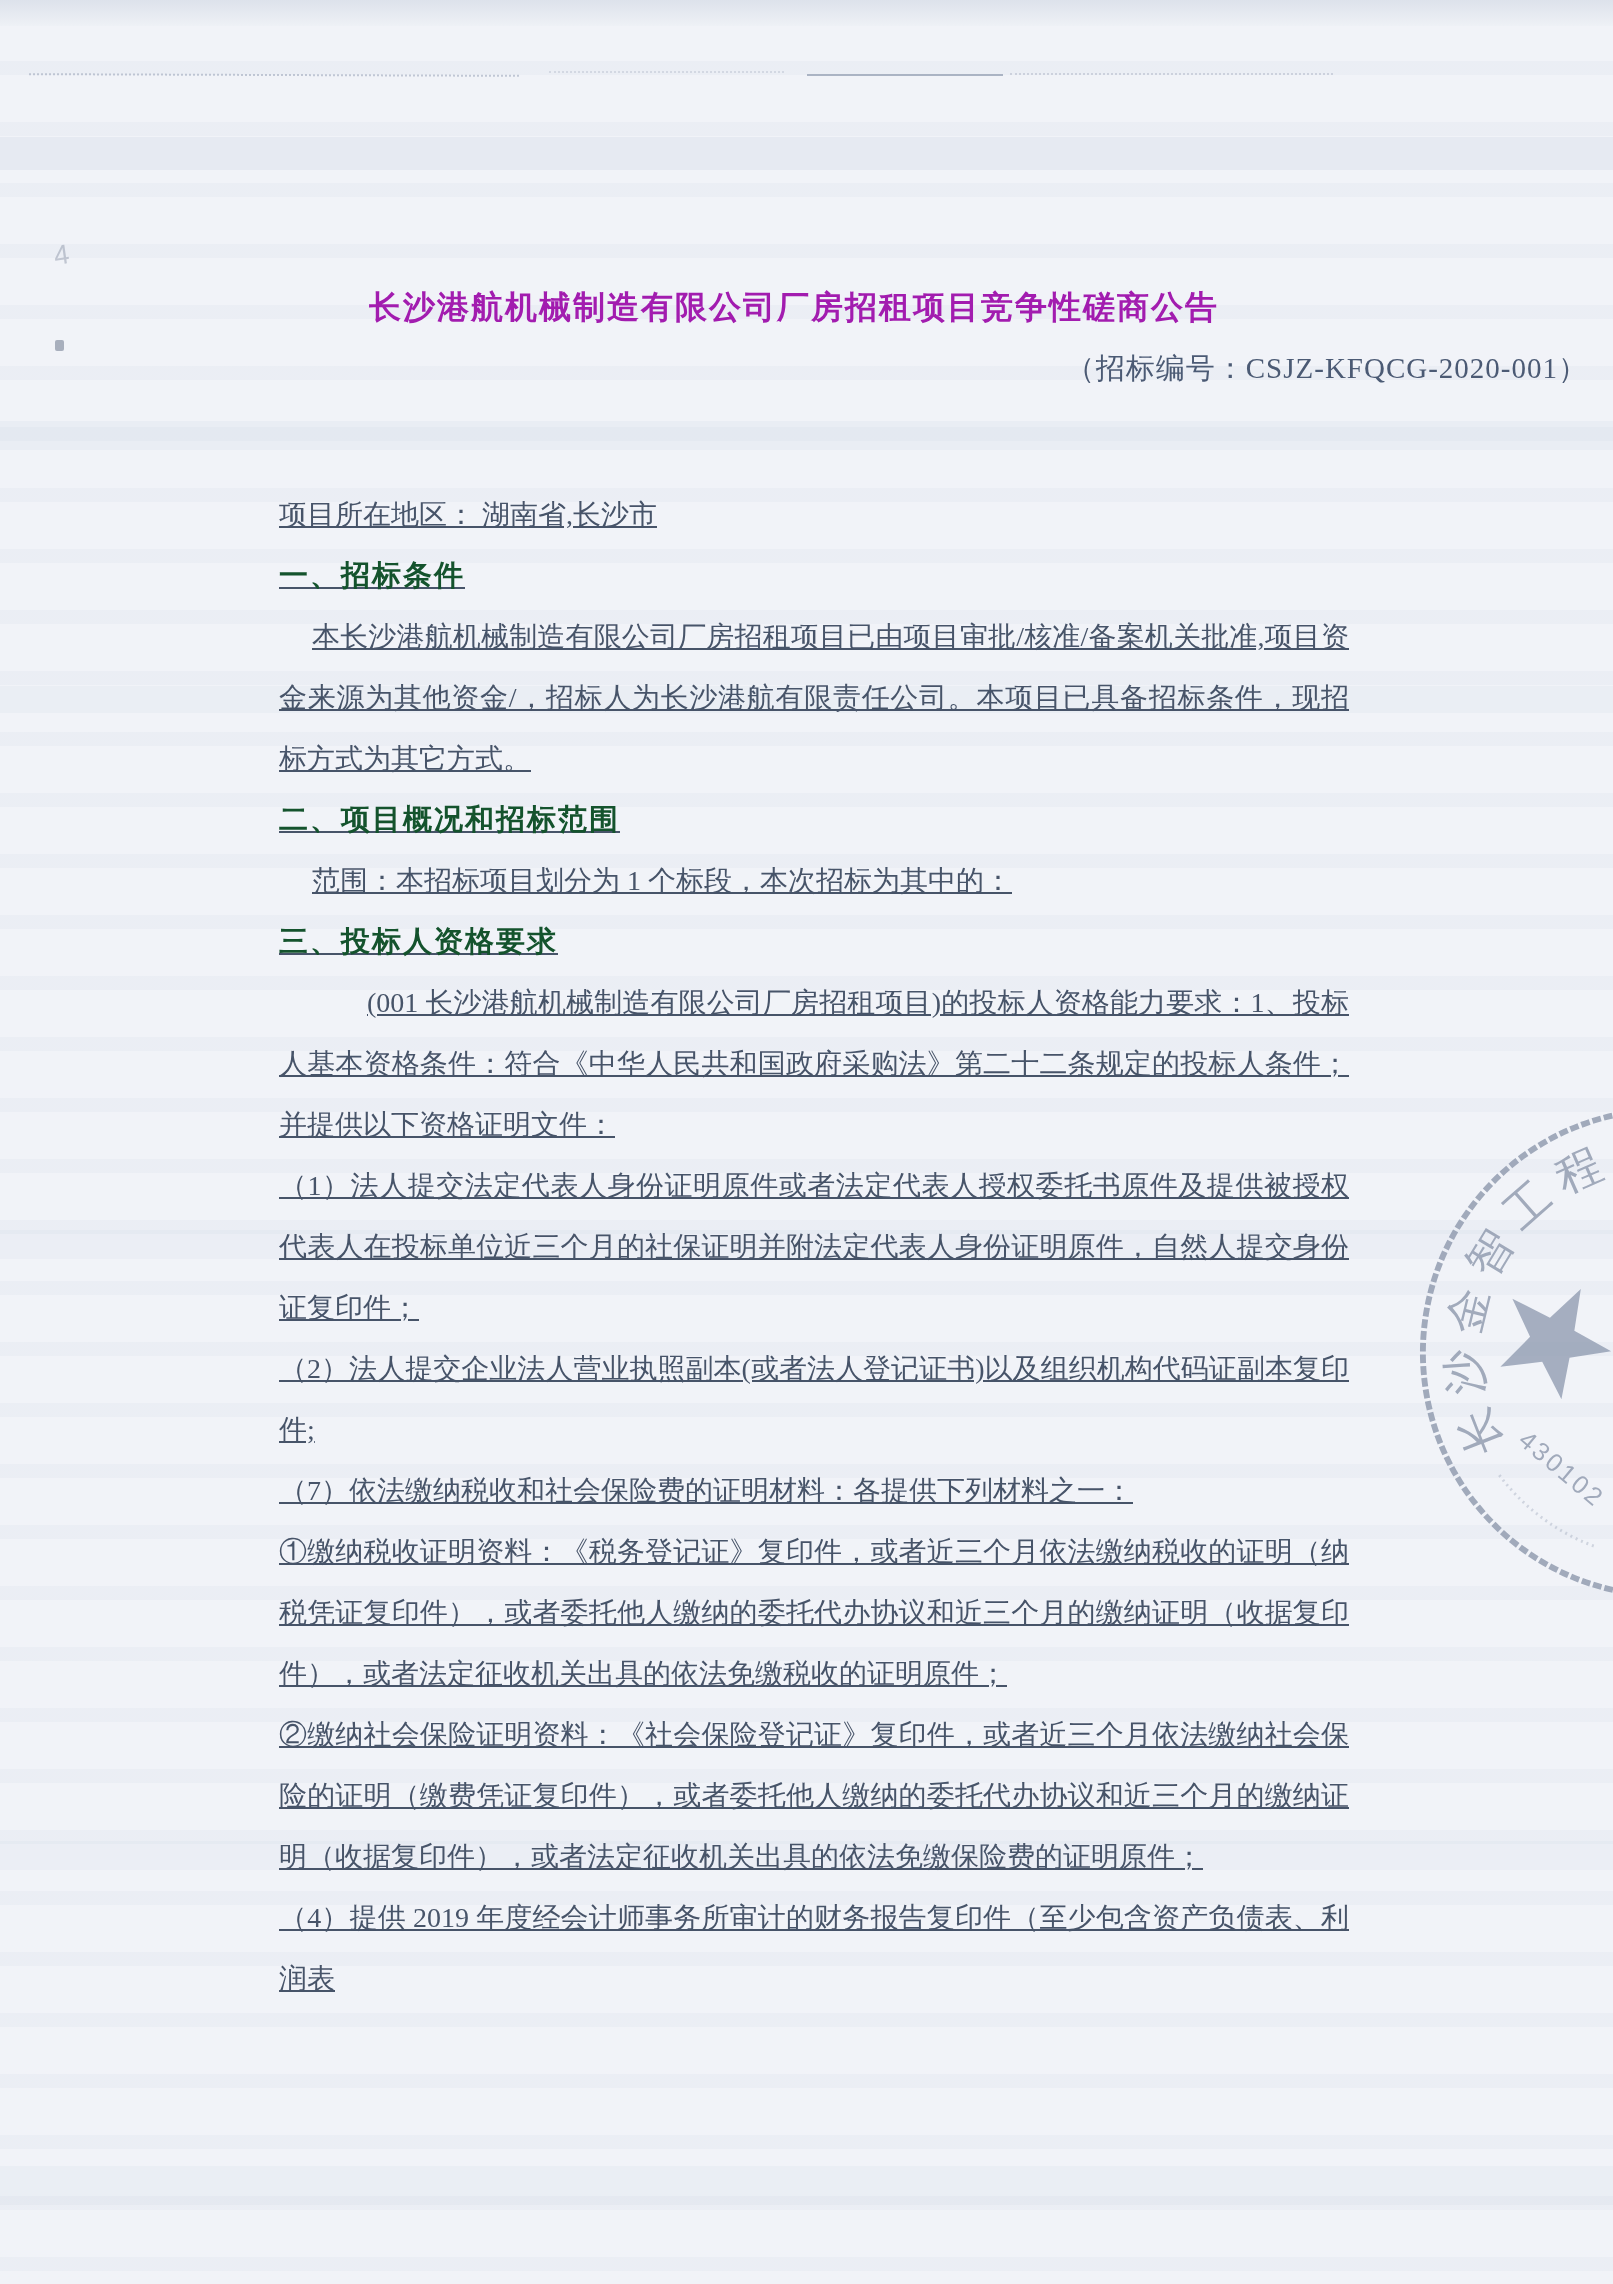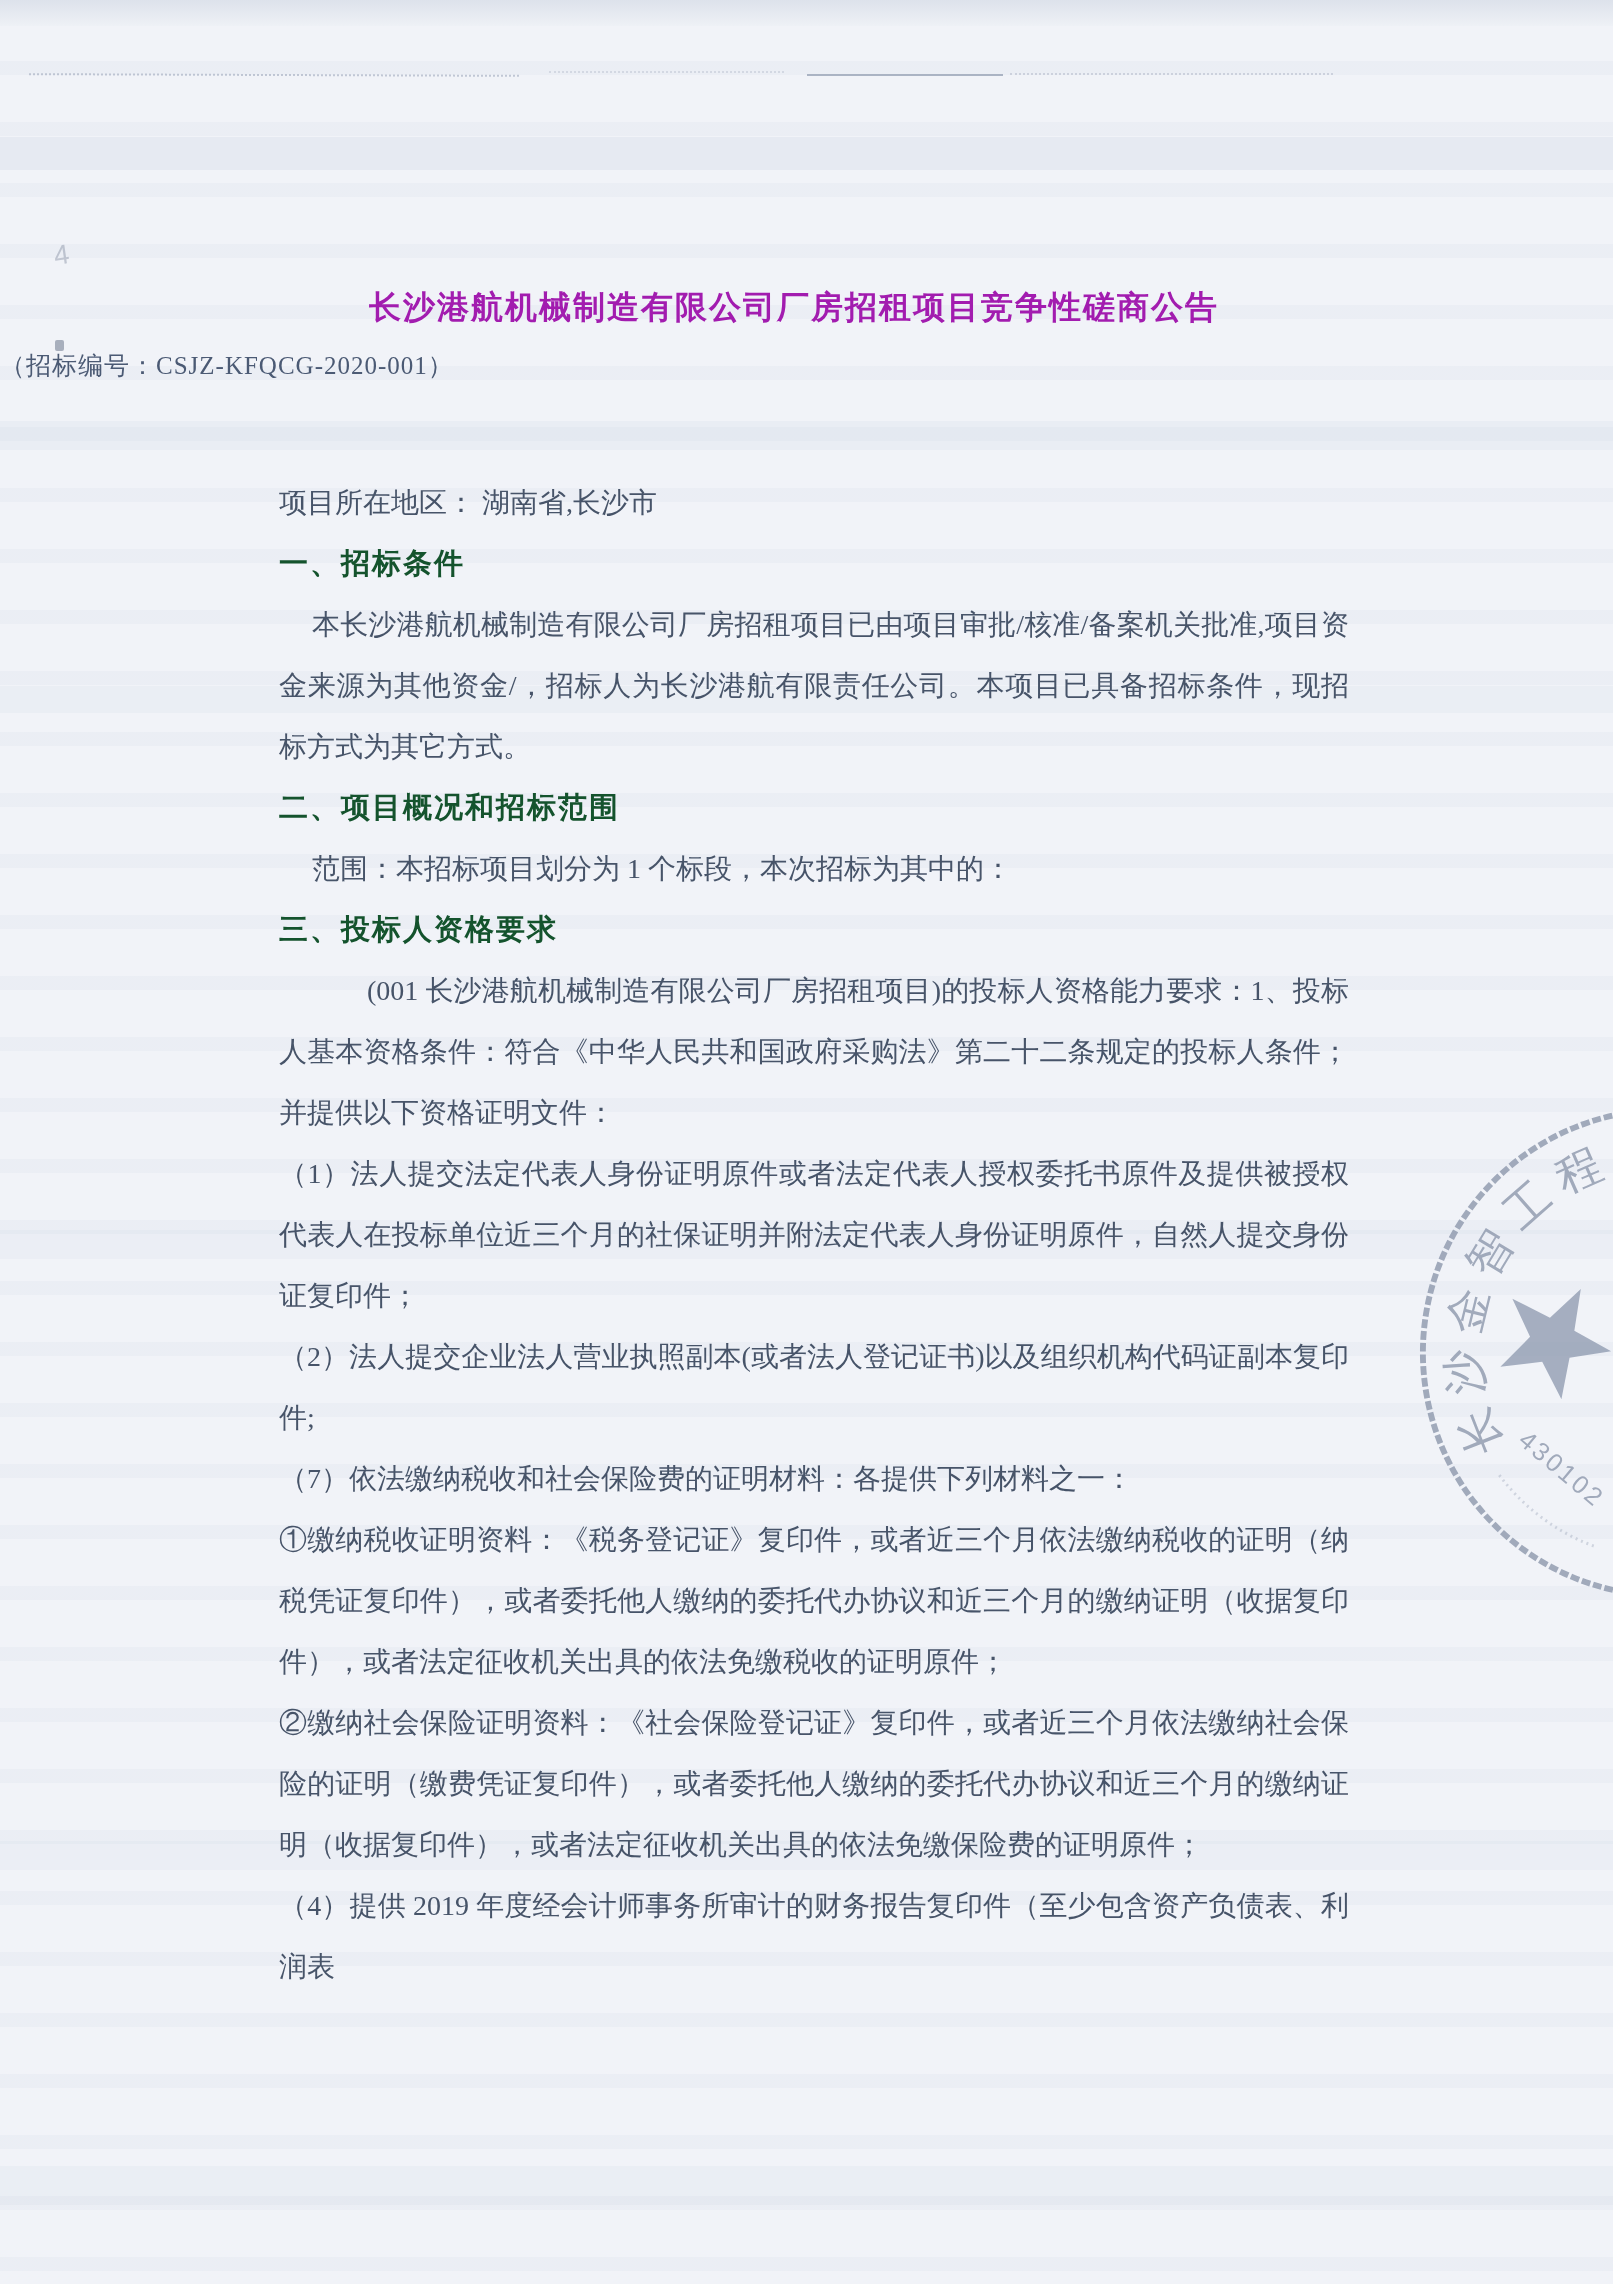--- a/index.html
+++ b/index.html
@@ -30,29 +30,30 @@
   .dot{position:absolute;background:rgba(108,118,140,.55);border-radius:2px;}
 
   .title{
     position:absolute;top:286px;left:0;width:1588px;margin:0;
     text-align:center;
     font-size:32px;font-weight:600;letter-spacing:2px;
     color:#a21caf;
   }
   .subtitle{
     position:absolute;top:349px;left:0;width:1588px;
-    text-align:left;
-    font-size:25px;letter-spacing:1px;
+    text-align:right;
+    font-size:29px;letter-spacing:1px;
     color:#4b5a74;
   }
   .body{
-    position:absolute;top:472px;left:279px;width:1070px;
+    position:absolute;top:484px;left:279px;width:1070px;
     font-size:28px;line-height:61px;
     color:#475469;
     text-align:justify;
+    text-decoration:underline;
   }
   .body p{margin:0;}
   .body h2{
     margin:0;font-size:29px;line-height:61px;font-weight:700;
     color:#14532d;
     font-family:"Liberation Sans",sans-serif;
     letter-spacing:2px;
     text-align:left;
   }
   .ind1{text-indent:33px;}

